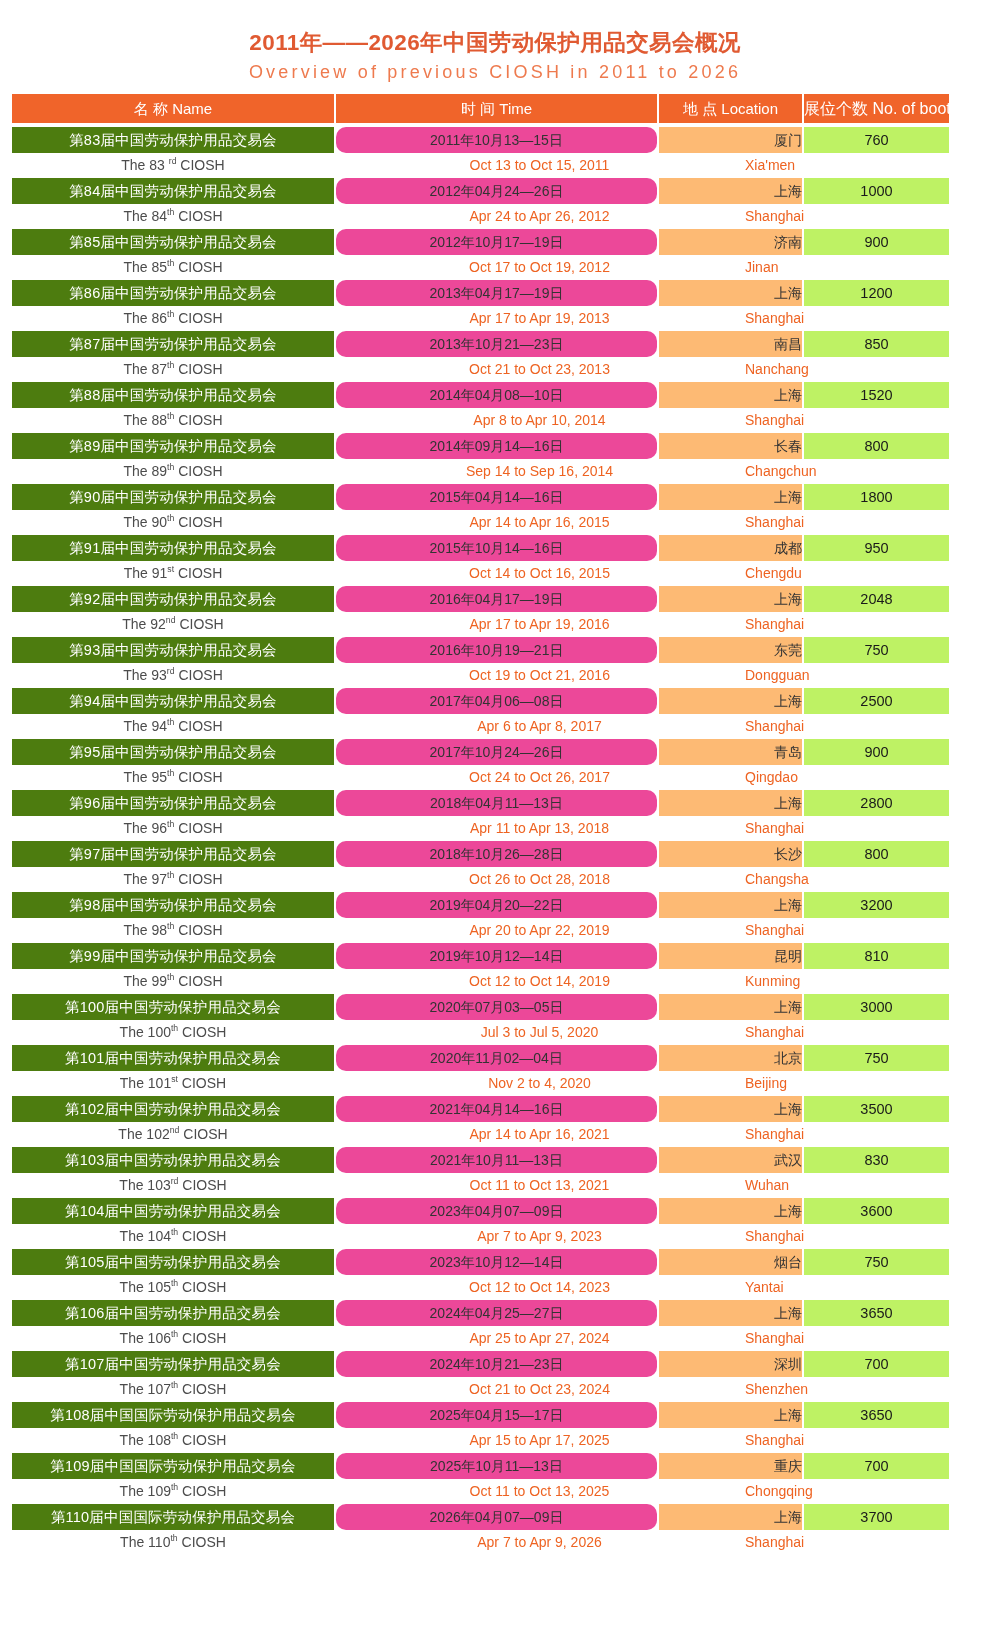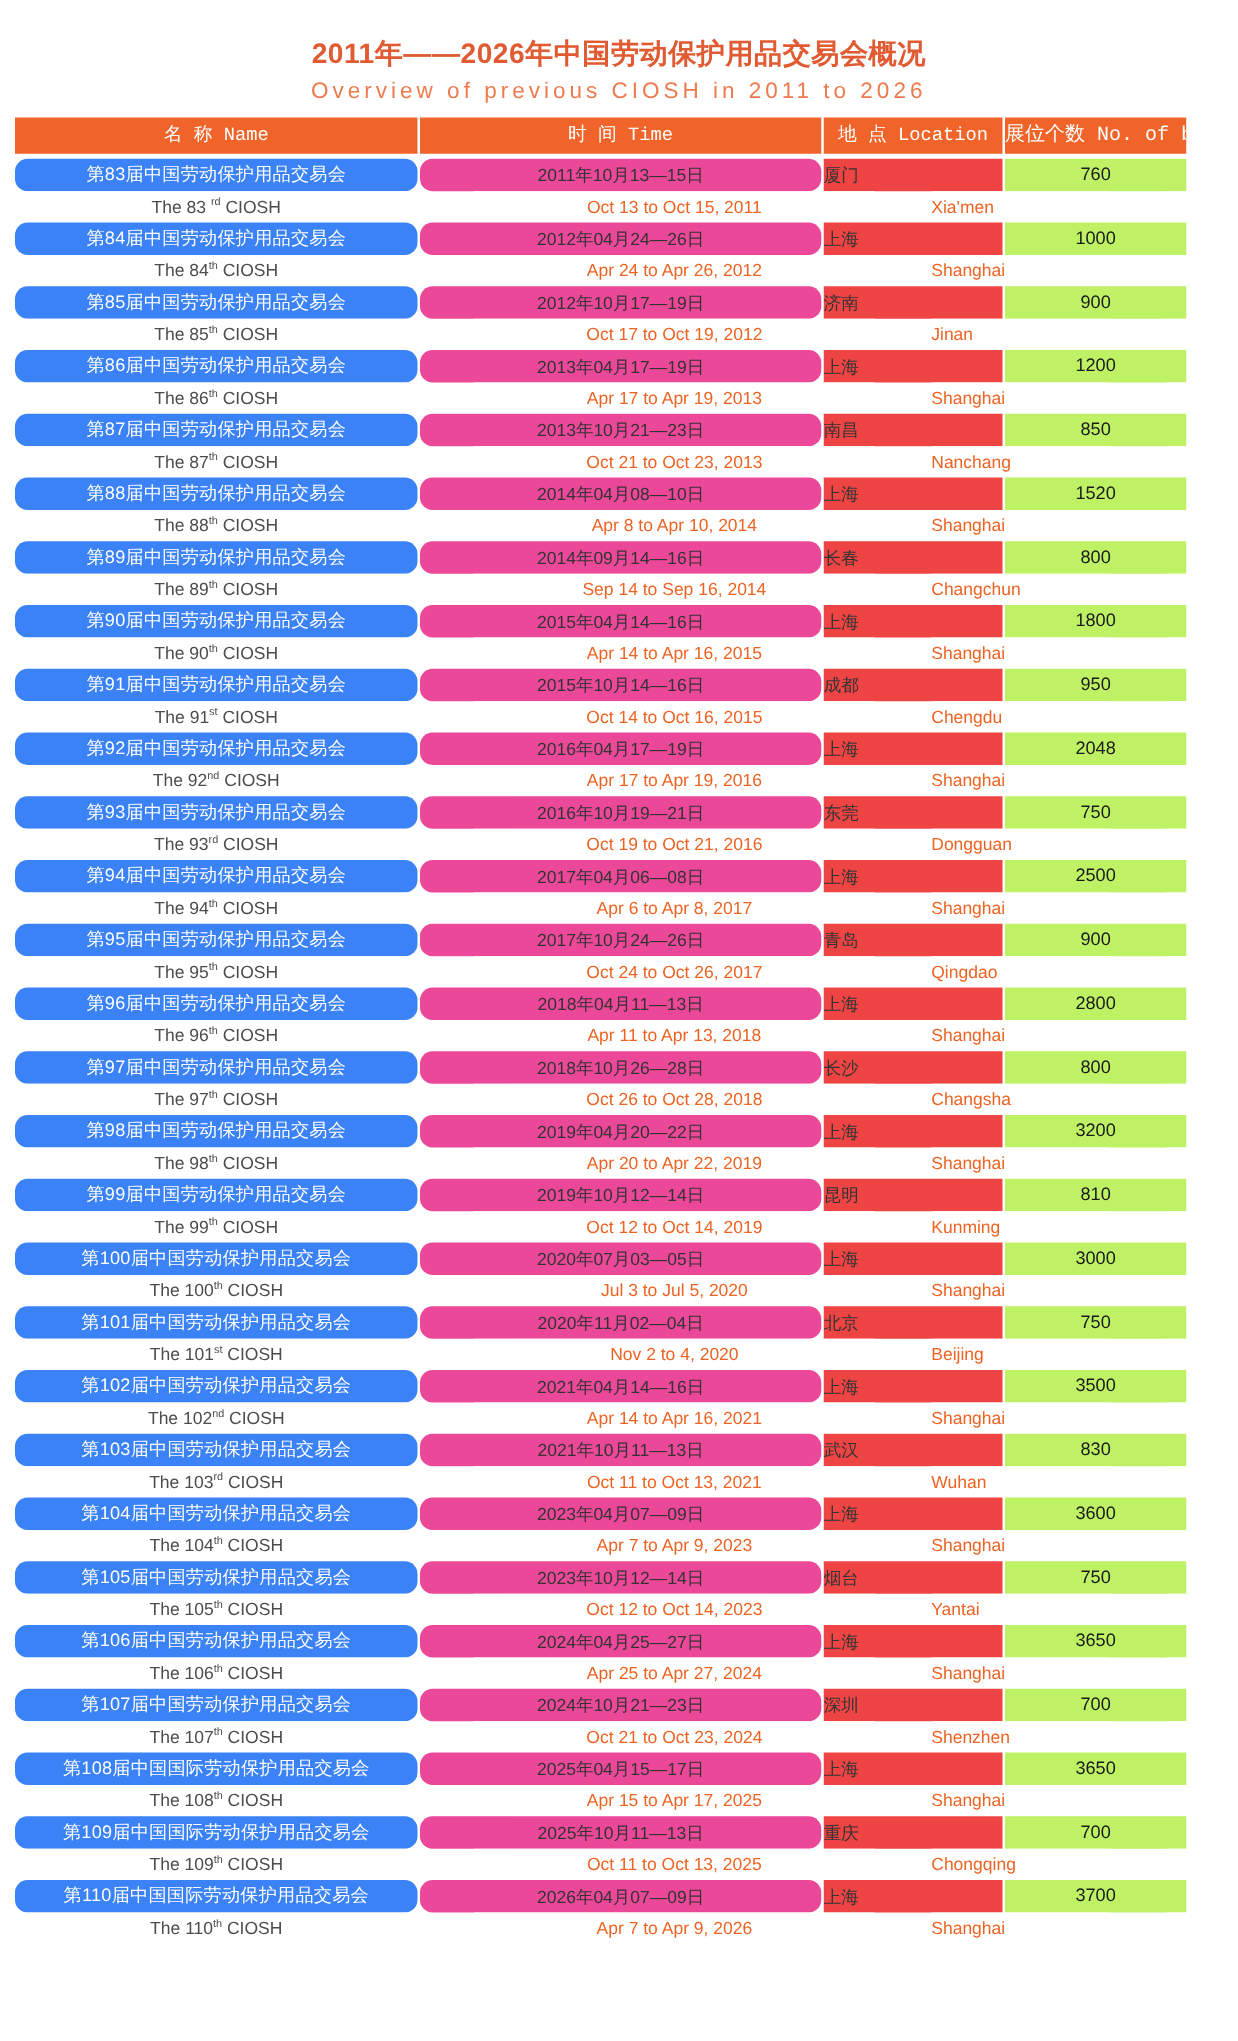--- a/index.html
+++ b/index.html
@@ -34,21 +34,21 @@
   
   .table { width: 965px; margin: 8px auto 0 12px; }
 
   .row-grid {
     display: grid;
     grid-template-columns: 322px 321px 143px 145px;
     column-gap: 2px;
   }
 
   
-  .hdr { margin-bottom: 4px; font-family: Liberation Mono, monospace; }
+  .hdr { margin-bottom: 4px; }
   .hdr .cell {
     background: #F0642A;
     color: #ffffff;
     height: 29px;
     line-height: 29px;
     text-align: center;
     font-size: 15px;
     white-space: nowrap;
     overflow: hidden;
   }
@@ -59,44 +59,43 @@
 
   .cn-line, .en-line {
     display: grid;
     grid-template-columns: 322px 321px 143px 145px;
     column-gap: 2px;
     height: 26px;
   }
   .en-line { height: 28px; gap: 45px; }
 
   .cn-name {
-    background: #3b82f6;
+    background: #4d7c0f;
     color: #ffffff;
     font-size: 14.5px;
     line-height: 26px;
     text-align: center;
     white-space: nowrap;
     letter-spacing: 0.2px;
-    border-radius: 10px;
   }
   .cn-time {
     background: #ec4899;
     color: #333333;
     font-size: 14px;
     line-height: 26px;
     text-align: center;
     white-space: nowrap;
     border-radius: 10px;
   }
   .cn-loc {
-    background: #ef4444;
+    background: #fdba74;
     color: #333333;
     font-size: 14px;
     line-height: 26px;
-    text-align: left;
+    text-align: right;
     white-space: nowrap;
   }
   .cn-booth {
     background: #bef264;
     color: #1a1a1a;
     font-size: 14.5px;
     line-height: 26px;
     text-align: center;
     white-space: nowrap;
   }

